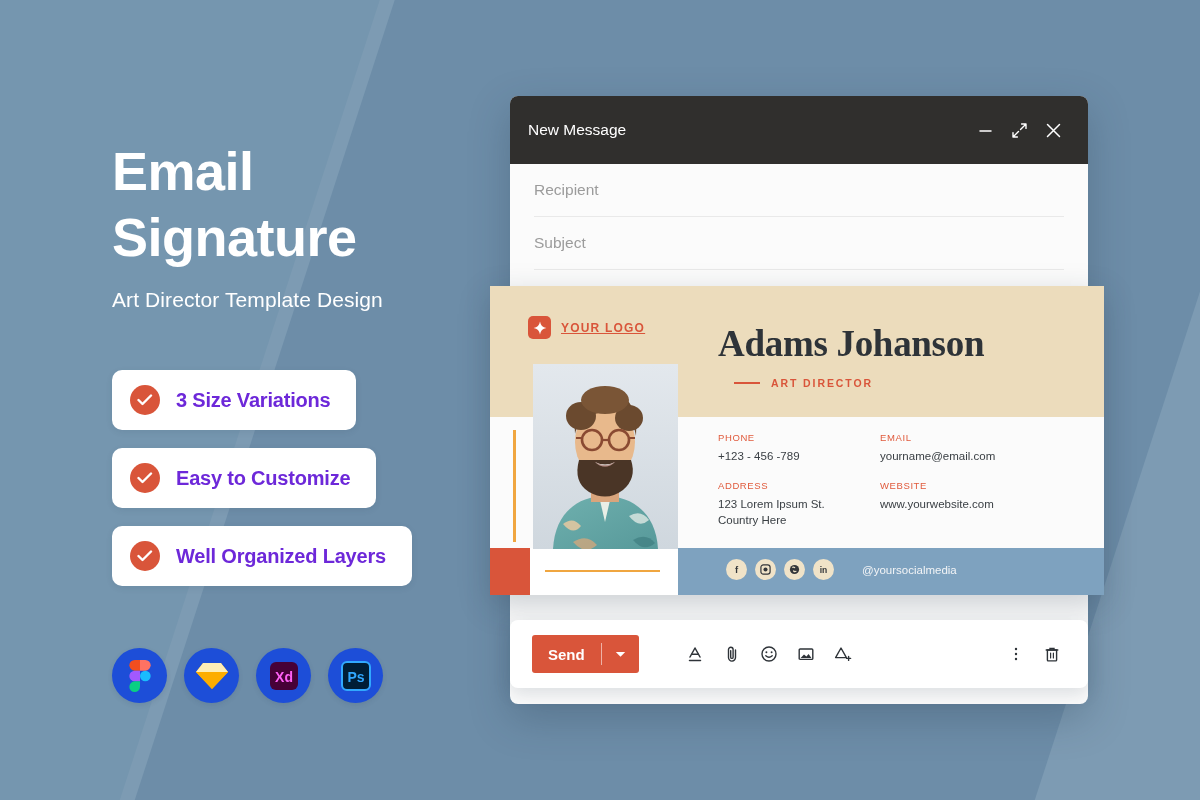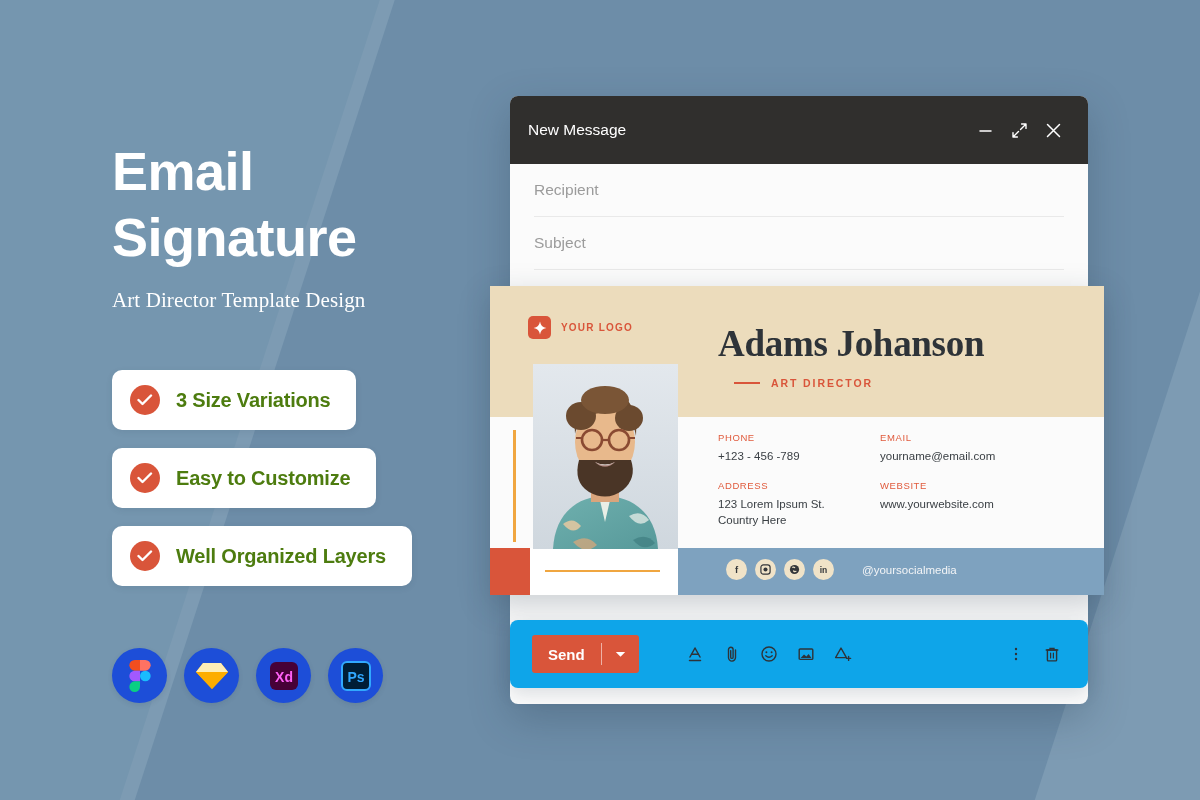--- a/index.html
+++ b/index.html
@@ -35,21 +35,20 @@
     font-weight: bold;
     line-height: 66px;
     letter-spacing: -0.5px;
   }
   .subtitle {
     margin-top: 18px;
     color: #ffffff;
     font-size: 21px;
     font-weight: normal;
     letter-spacing: 0.1px;
-    font-family: Liberation Serif, serif;
   }
 
   .badges { position: absolute; left: 112px; top: 370px; }
   .badge {
     display: flex;
     align-items: center;
     background: #ffffff;
     border-radius: 10px;
     height: 60px;
     padding: 0 26px 0 18px;
@@ -62,21 +61,21 @@
     border-radius: 50%;
     background: #d9553a;
     margin-right: 16px;
     flex: none;
     position: relative;
   }
   .check svg { position: absolute; left: 7px; top: 8px; }
   .badge-label {
     font-size: 20px;
     font-weight: bold;
-    color: #4d7c0f;
+    color: #6d28d9;
     letter-spacing: -0.2px;
     white-space: nowrap;
   }
 
   .apps { position: absolute; left: 112px; top: 648px; display: flex; gap: 17px; }
   .app {
     width: 55px; height: 55px;
     border-radius: 50%;
     background: #1d4ed8;
     display: flex; align-items: center; justify-content: center;
@@ -168,23 +167,24 @@
     display: flex; align-items: center; gap: 10px;
   }
   .logo-mark {
     width: 23px; height: 23px;
     background: #d9553a;
     border-radius: 5px;
     display: flex; align-items: center; justify-content: center;
   }
   .logo-text {
     color: #d9553a;
-    font-size: 10px;
+    font-size: 12px;
     font-weight: bold;
     letter-spacing: 1.2px;
+    text-decoration: underline;
   }
   .photo {
     position: absolute; left: 43px; top: 78px;
     width: 145px; height: 185px;
     background: linear-gradient(170deg, #dfe5ea 0%, #d5dce3 100%);
     overflow: hidden;
   }
   .sig-name {
     position: absolute; left: 228px; top: 36px;
     font-family: "Liberation Serif", serif;
@@ -242,21 +242,21 @@
     margin-left: 20px;
     color: #f2f4f6;
     font-size: 11.5px;
   }
 
   
   .toolbar {
     position: absolute;
     left: 510px; top: 620px;
     width: 578px; height: 68px;
-    background: #0ea5e9;
+    background: #ffffff;
     border-radius: 8px;
     box-shadow: 0 6px 18px rgba(30,50,70,0.14);
     display: flex;
     align-items: center;
     padding: 0 22px;
     gap: 18px;
   }
   .send-btn {
     height: 38px;
     background: #d9553a;

